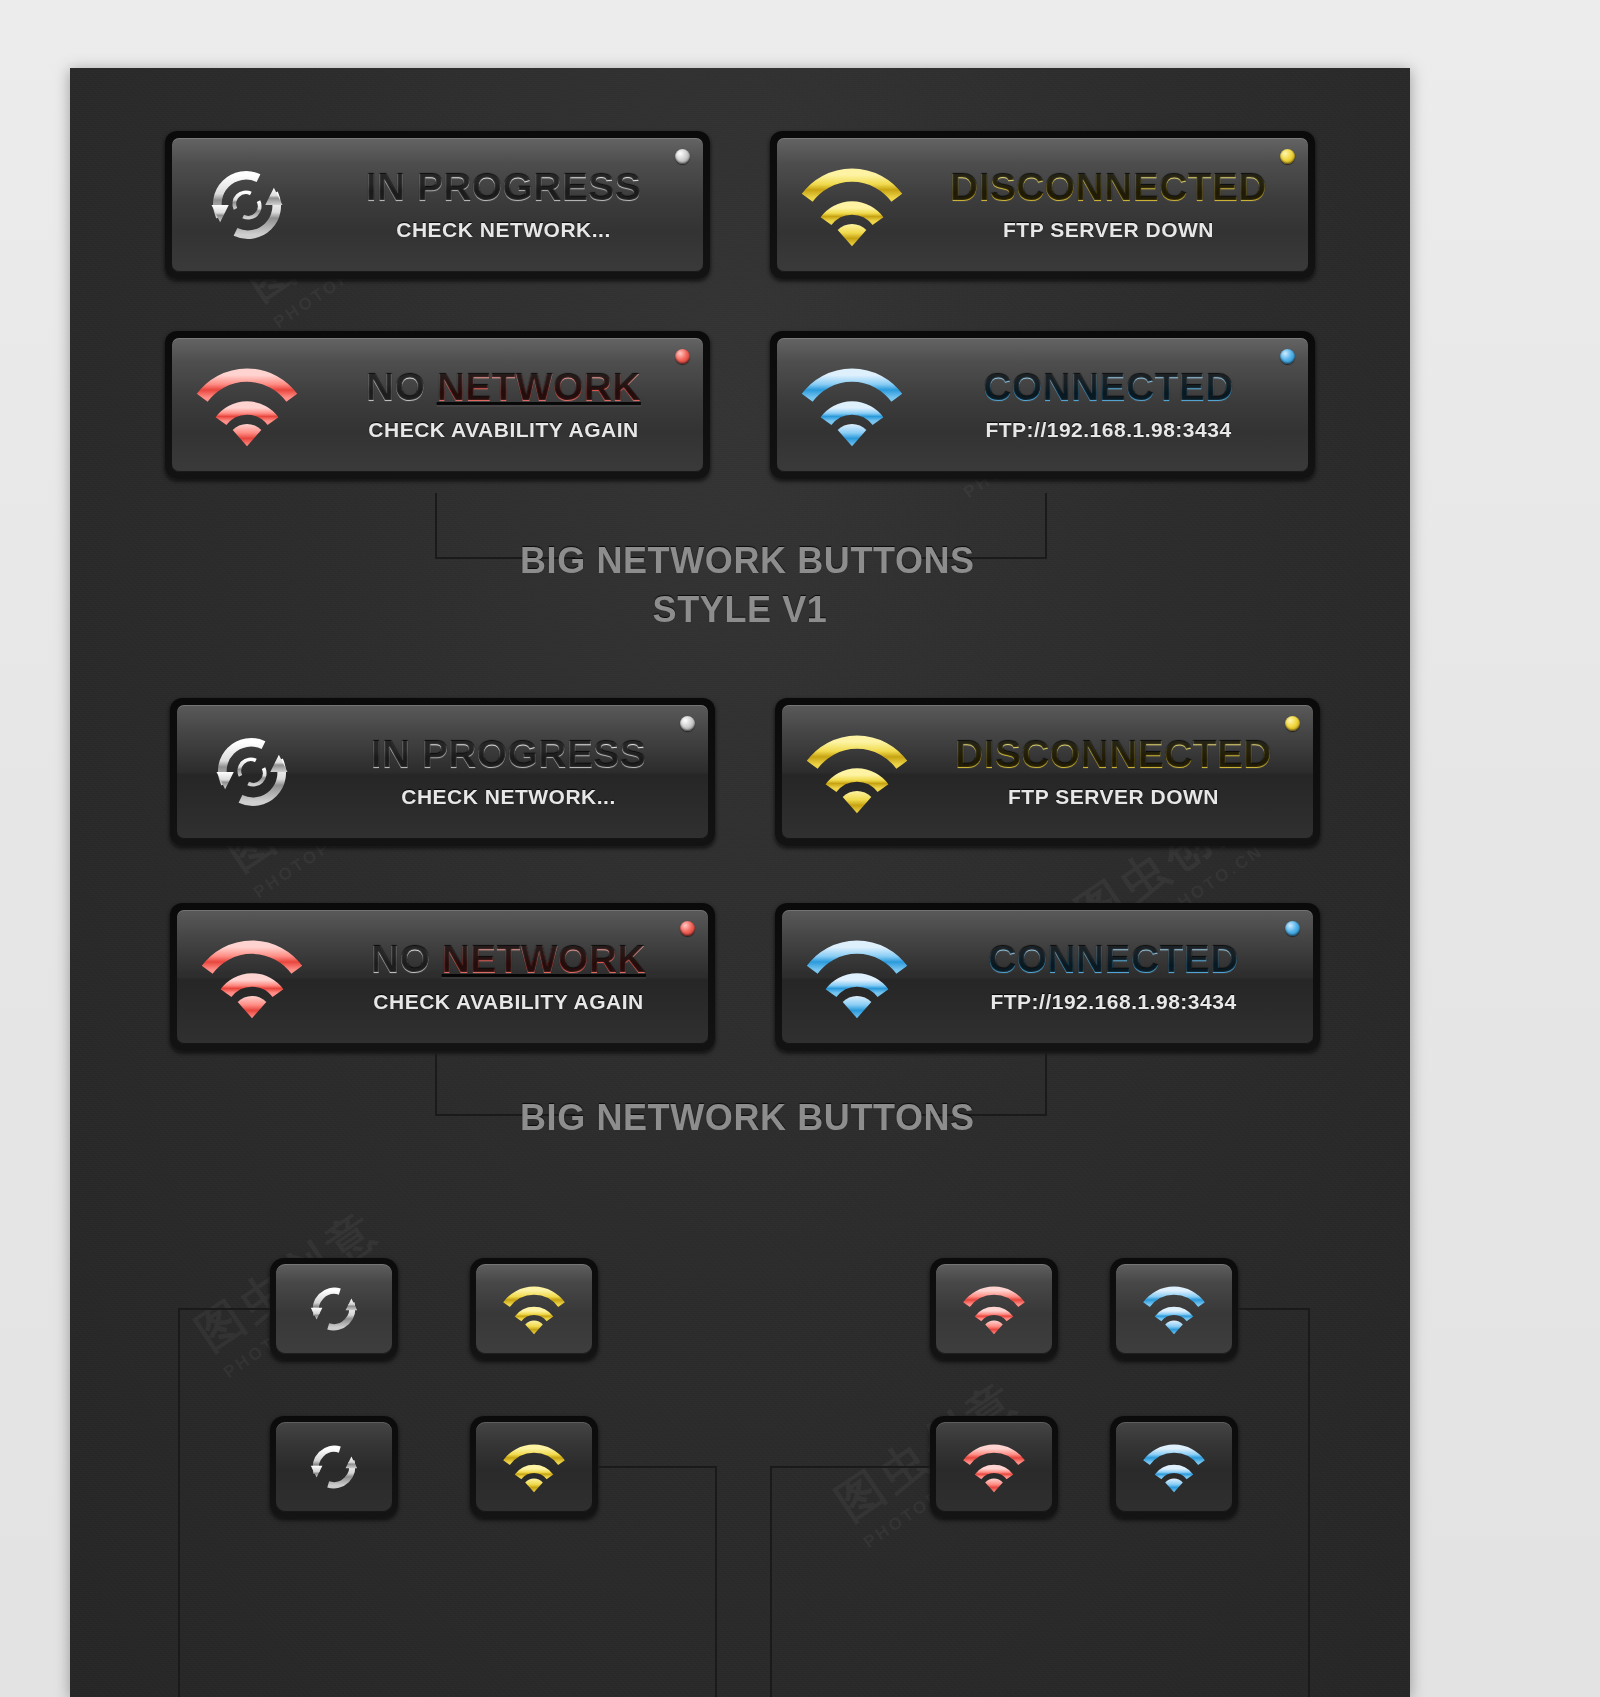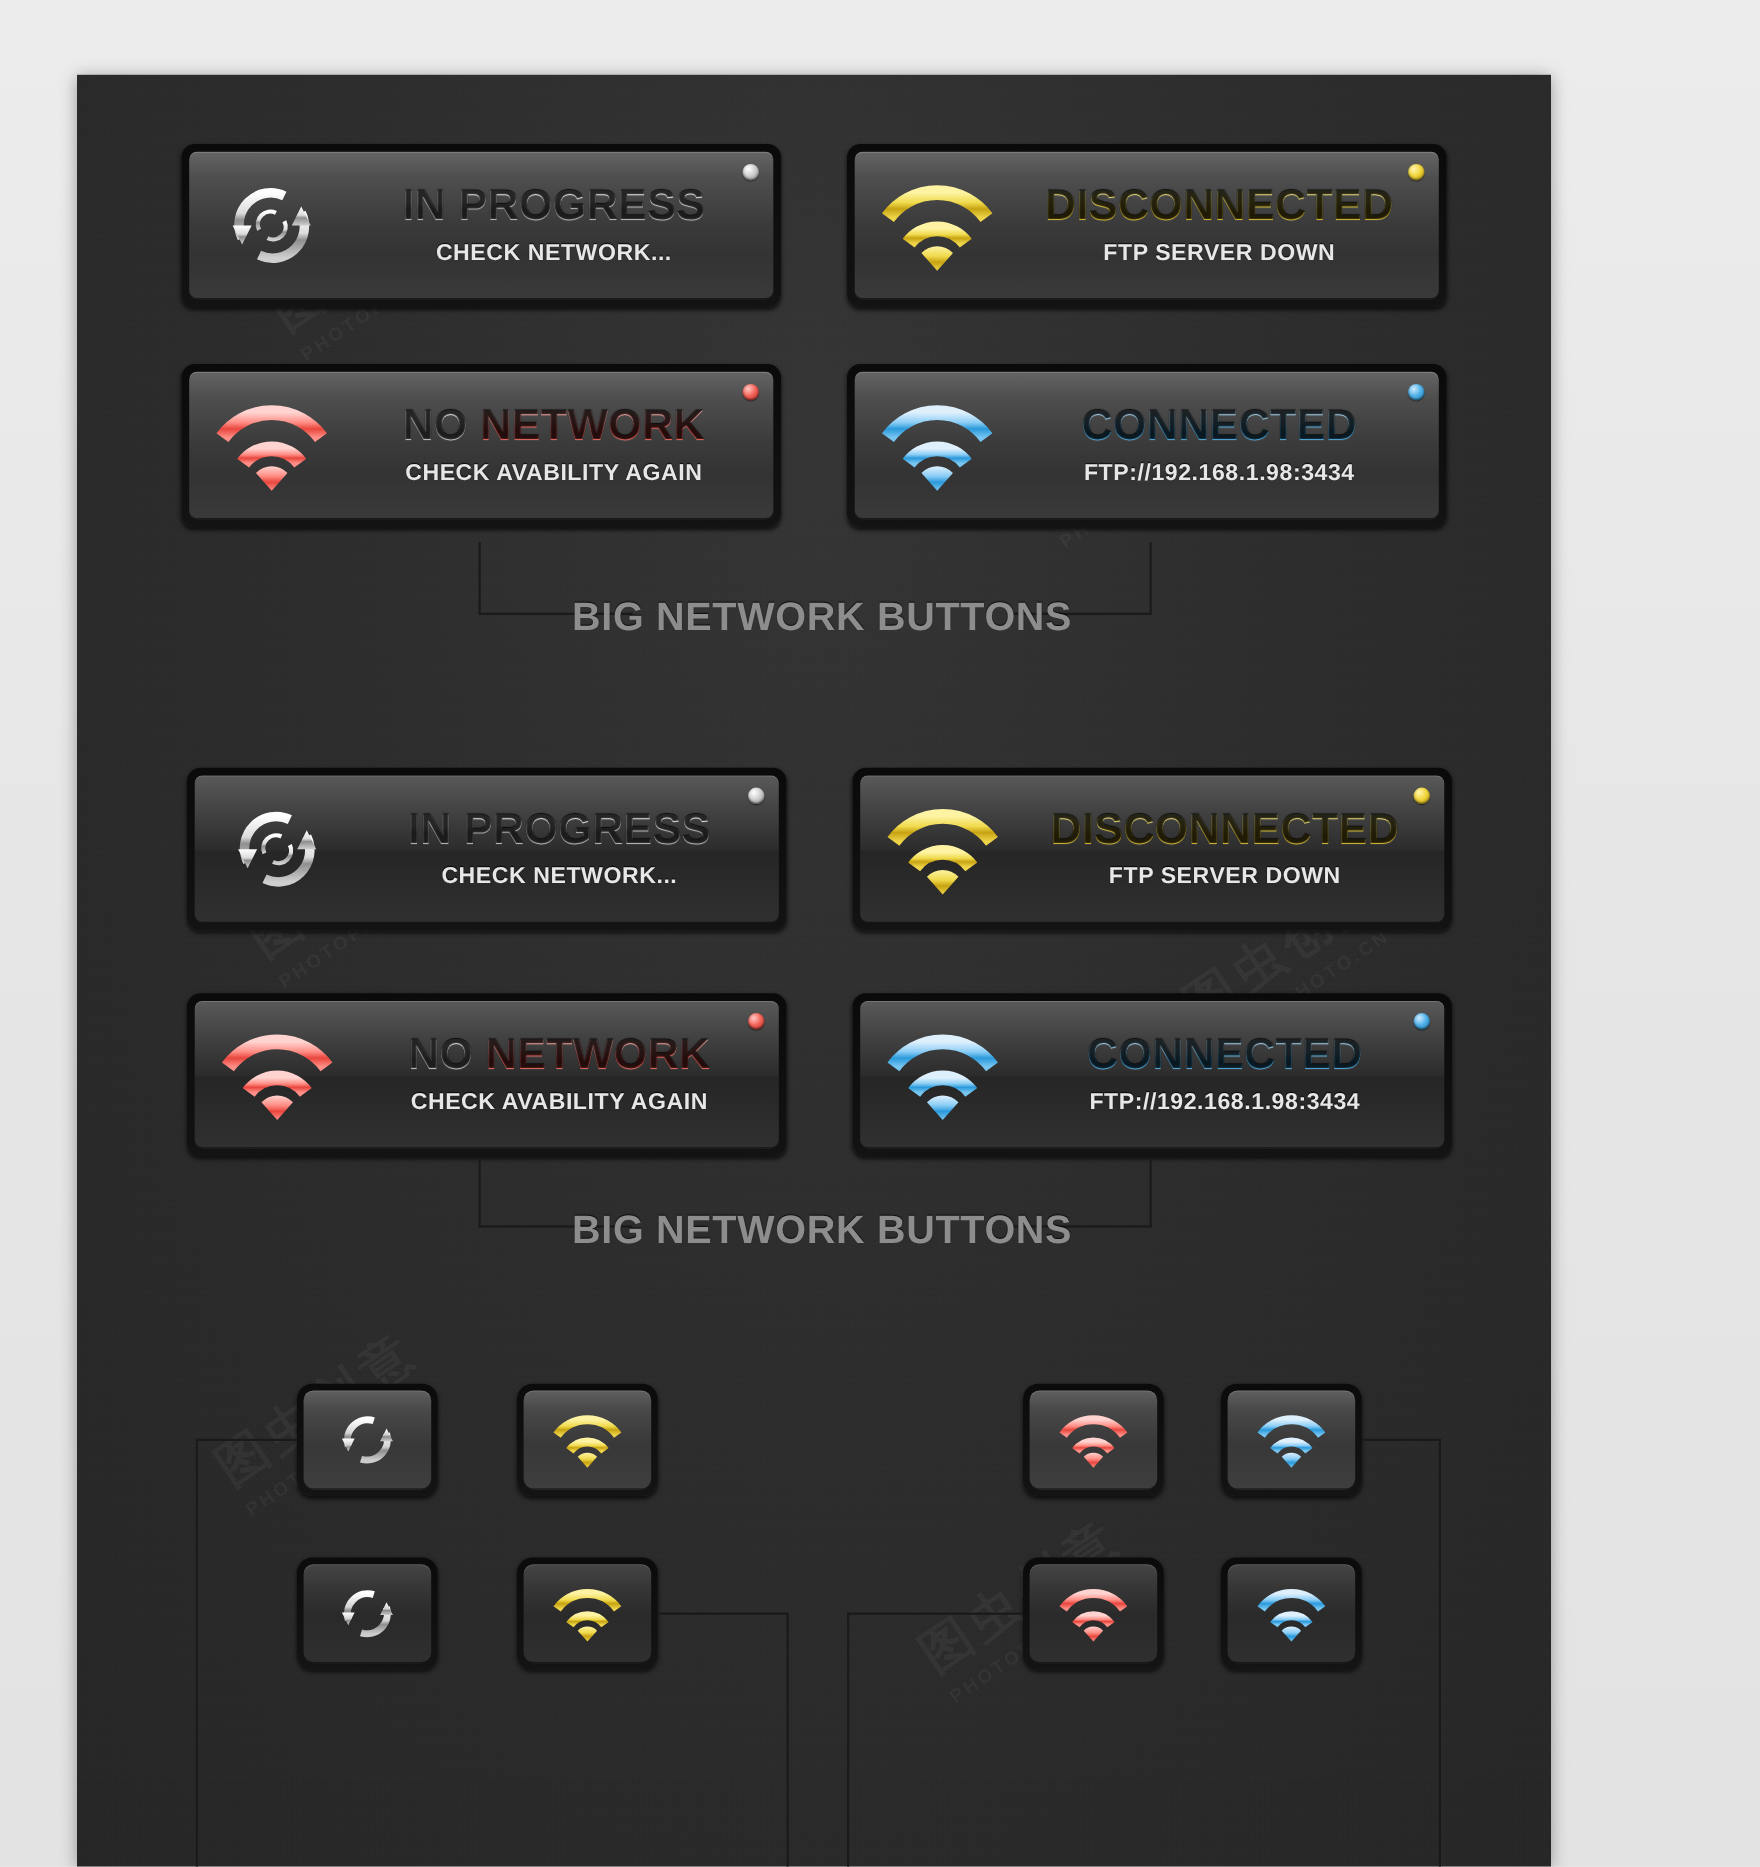--- a/index.html
+++ b/index.html
@@ -129,21 +129,21 @@
   .t-blue {
     background: linear-gradient(180deg, #d4ecfb 0%, #86cdf4 40%, #2d9ddc 64%, #76c4ef 100%);
     -webkit-background-clip: text; background-clip: text; color: transparent;
   }
   .t-red-split .a {
     background: linear-gradient(180deg, #ffffff 0%, #f0f0f0 40%, #b6b6b6 60%, #e2e2e2 100%);
     -webkit-background-clip: text; background-clip: text; color: transparent;
   }
   .t-red-split .b {
     background: linear-gradient(180deg, #ffd9d6 0%, #ff8d86 38%, #e8453c 62%, #ff918a 100%);
-    -webkit-background-clip: text; background-clip: text; color: transparent;
+    -webkit-background-clip: text; background-clip: text; color: transparent; text-decoration: underline;
   }
 
   
   .led {
     position: absolute;
     top: 11px;
     right: 13px;
     width: 15px;
     height: 15px;
     border-radius: 50%;
@@ -355,20 +355,21 @@
     </div>
 
     <div class="bracket">
       <div class="vline" style="left:365px; top:425px; height:65px;"></div>
       <div class="vline" style="left:975px; top:425px; height:65px;"></div>
       <div class="hline" style="left:365px; top:489px; width:140px;"></div>
       <div class="hline" style="left:845px; top:489px; width:132px;"></div>
     </div>
     <div class="group-label" style="left:450px; top:472px; width:440px;">
       <span>BIG NETWORK BUTTONS</span>
+      <span class="l2">STYLE V1</span>
     </div>
 
     <div class="btn-big v2" style="left:100px; top:630px;">
       <div class="face">
         <div class="led grey"></div>
         <div class="icon-slot">
           <svg width="96" height="96" viewBox="0 0 100 100">
             <defs>
               <linearGradient id="gMetal2" x1="0" y1="0" x2="0" y2="1">
                 <stop offset="0%" stop-color="#ffffff"></stop>

